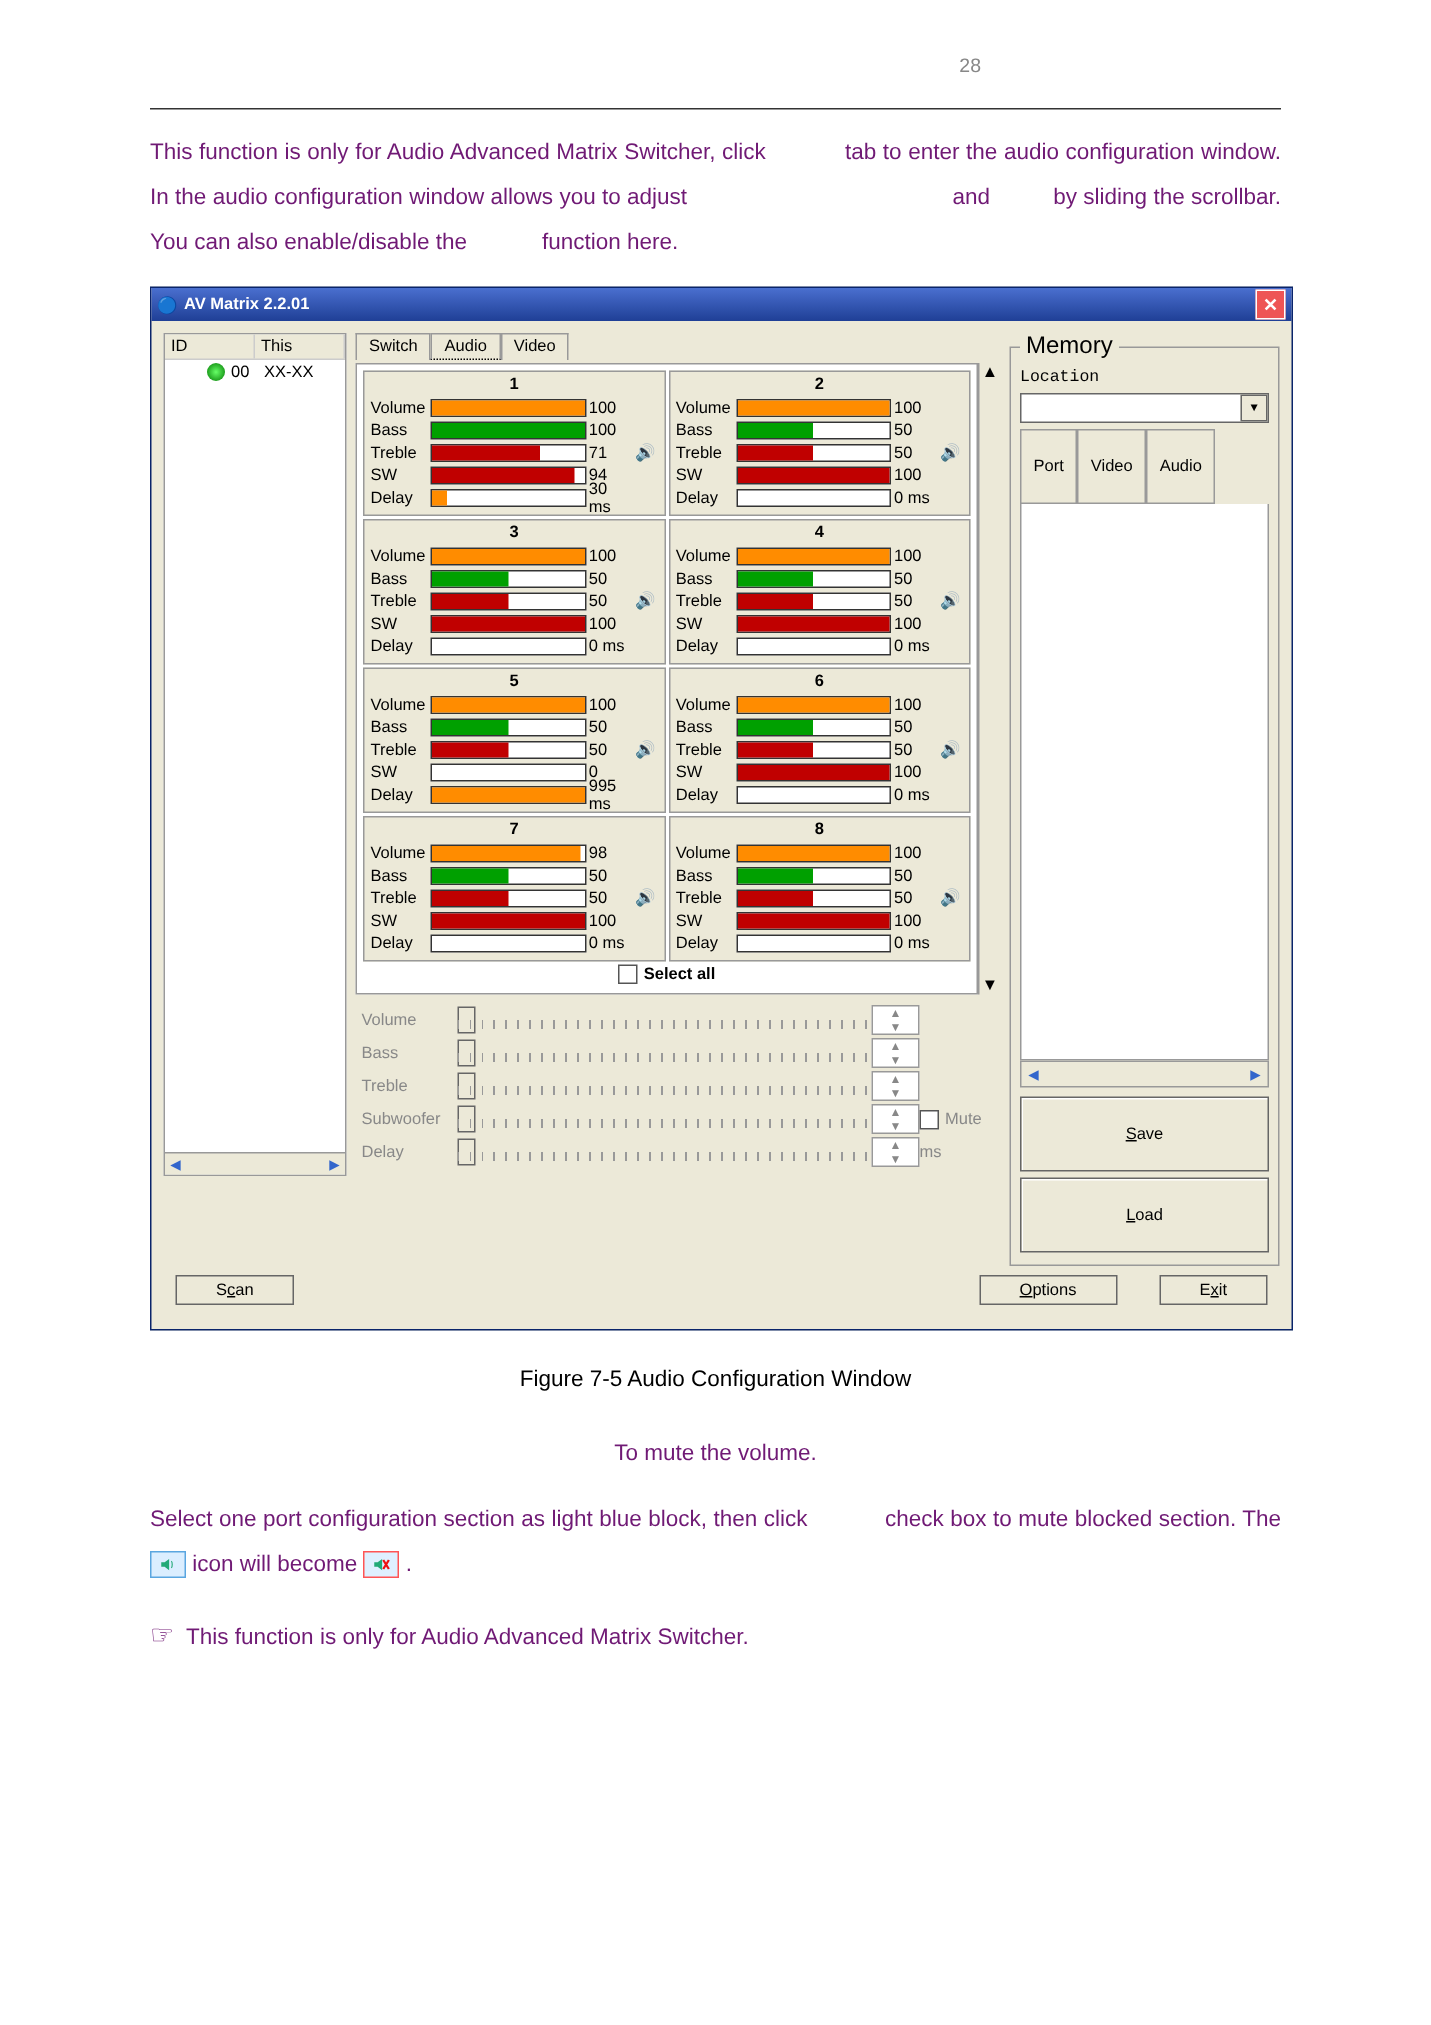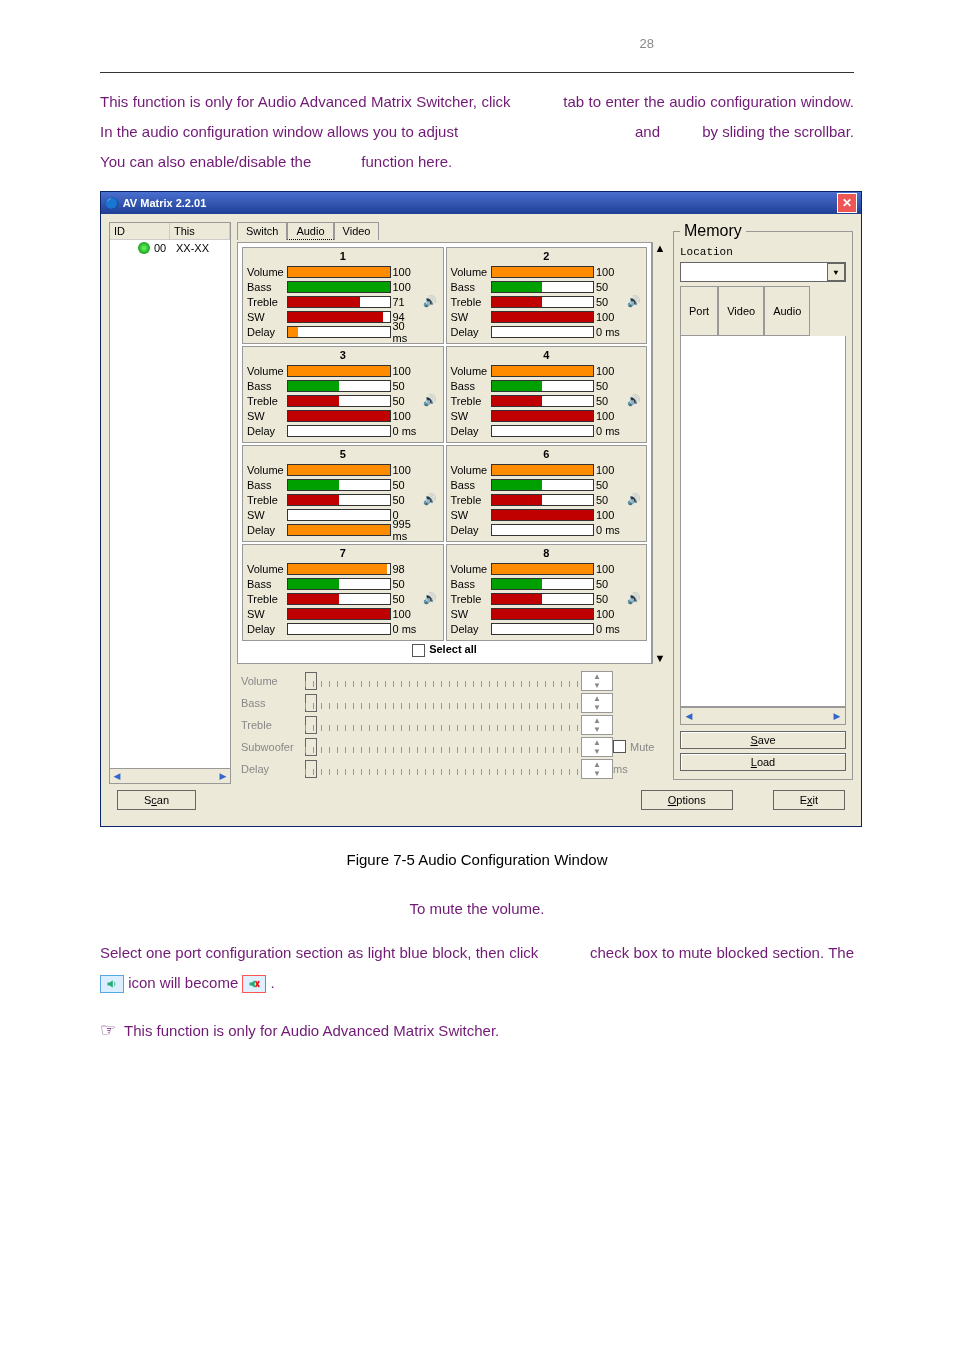--- a/index.html
+++ b/index.html
@@ -141,21 +141,21 @@
   .loc-drop { flex:1; border:1px solid #666;background:#fff;height:18px;display:flex;align-items:center;justify-content:flex-end;}
   .loc-drop .dd-btn { width:16px;height:16px;border:1px solid #666;background:#ece9d8;display:flex;align-items:center;justify-content:center;font-size:8px;}
   .mem-tabs { display:flex;}
   .mem-tabs span { border:1px solid #999; padding:18px 8px; font-size:11px; background:#ece9d8;}
   .mem-list { border:1px solid #999; border-top:none; height:370px; background:#fff;}
   .mem-scroll { display:flex;align-items:center;justify-content:space-between;height:16px;border:1px solid #999;background:#ece9d8;}
   .mem-scroll .ab { width:16px;display:flex;align-items:center;justify-content:center;font-size:9px;}
   .btn {
     border:1px solid #666;
     background:#ece9d8;
-    padding:2px 0;
+    padding:18px 0;
     text-align:center;
     font-size:11px;
     box-shadow:1px 1px 0 #fff inset;
   }
   .bottom-btns { display:flex;flex-direction:column;gap:4px;margin-top:6px;}
   .footer-row {
     display:flex;
     justify-content:space-between;
     padding:6px 8px 8px 8px;
   }
@@ -679,21 +679,21 @@
             <div class="bottom-btns">
               <div class="btn"><u>S</u>ave</div>
               <div class="btn"><u>L</u>oad</div>
             </div>
           </fieldset>
         </div>
       </div>
 
       <div class="footer-row">
         <div class="fbtn">S<u>c</u>an</div>
-        <div style="display:flex;gap:40px;">
+        <div style="display:flex;gap:28px;">
           <div class="fbtn"><u>O</u>ptions</div>
           <div class="fbtn">E<u>x</u>it</div>
         </div>
       </div>
     </div>
   </div>
 
   <p class="caption">Figure 7-5 Audio Configuration Window</p>
 
   <p class="para" style="text-align:center">To mute the volume.</p>

